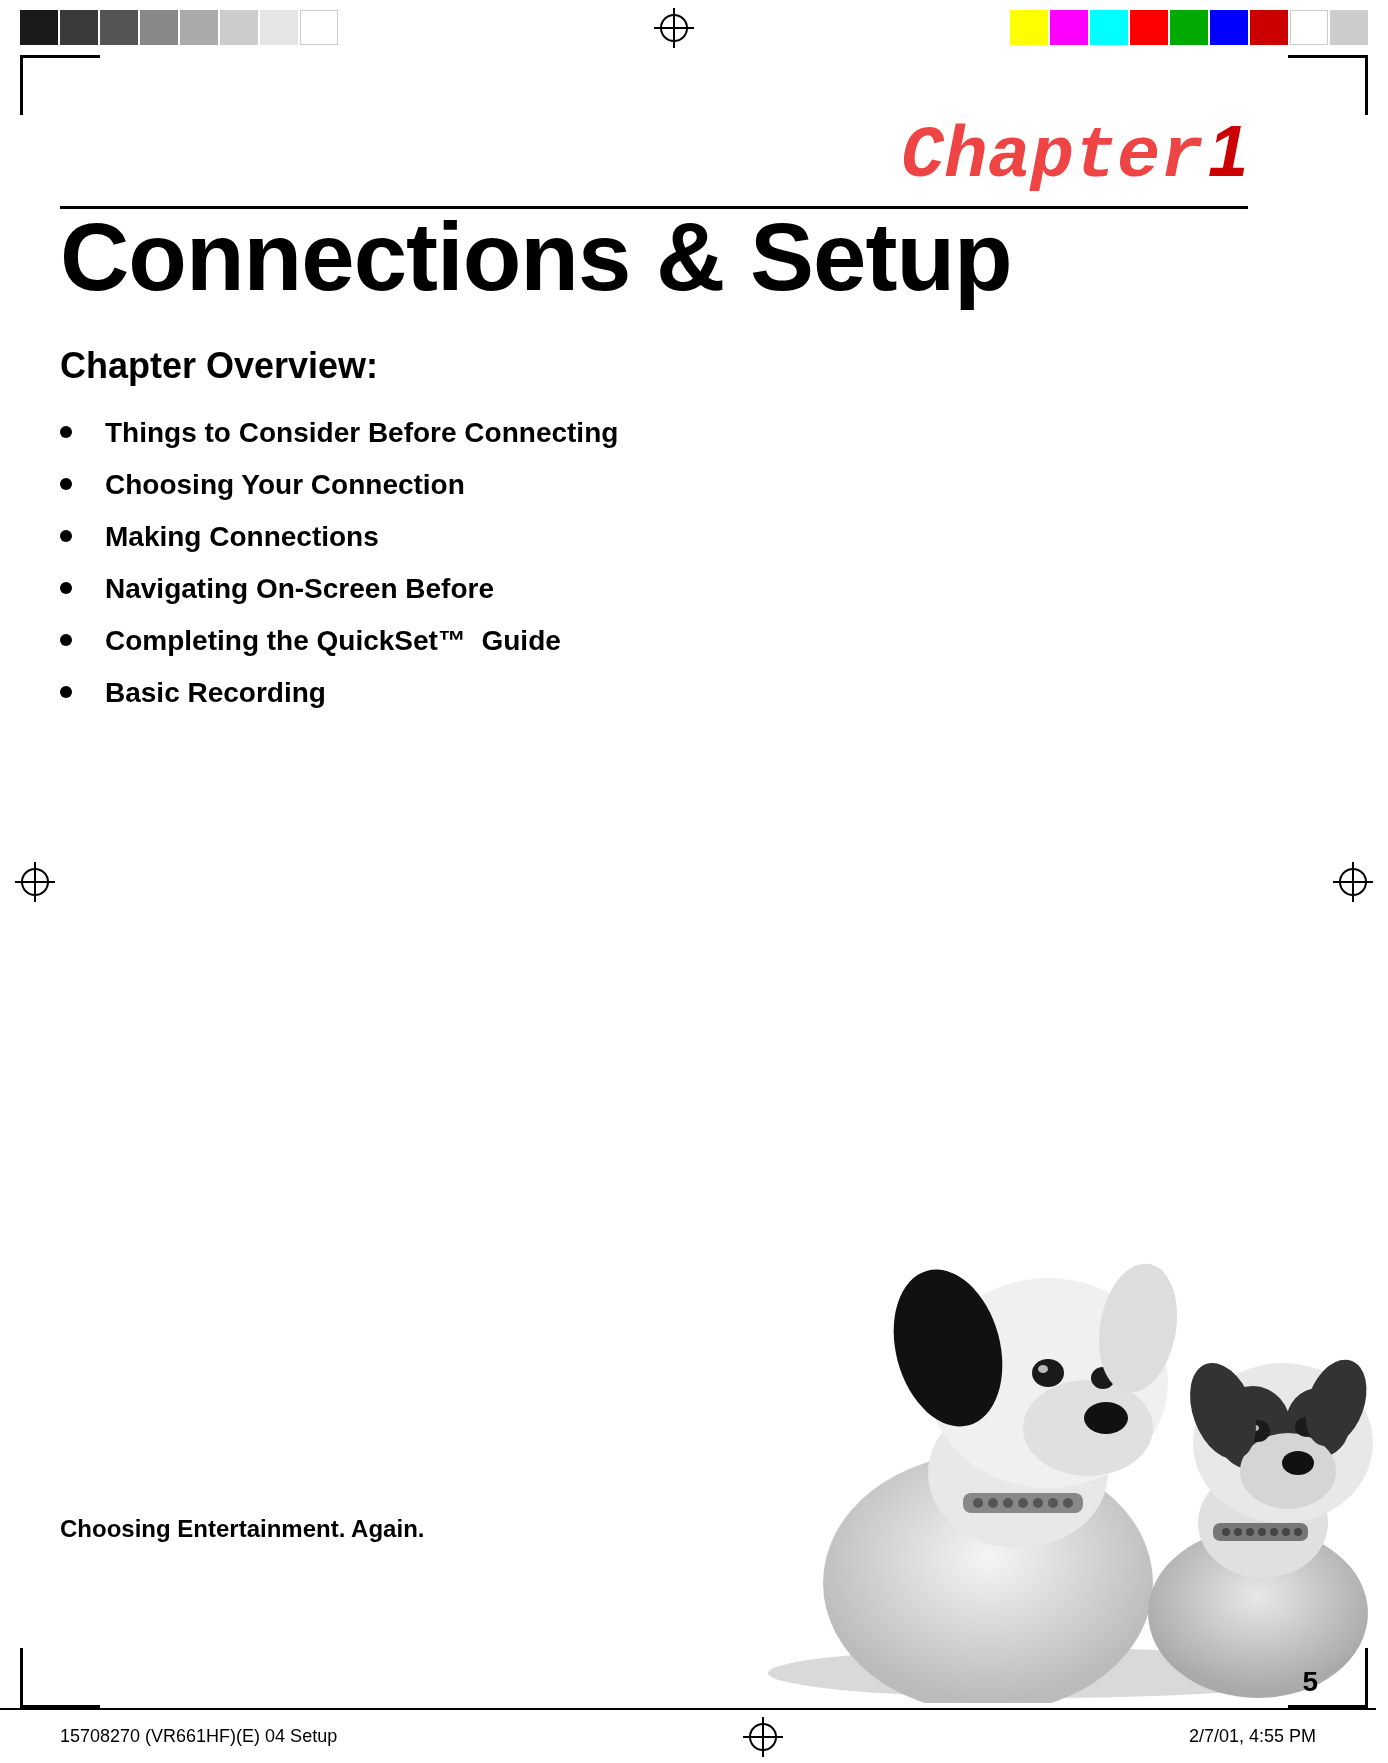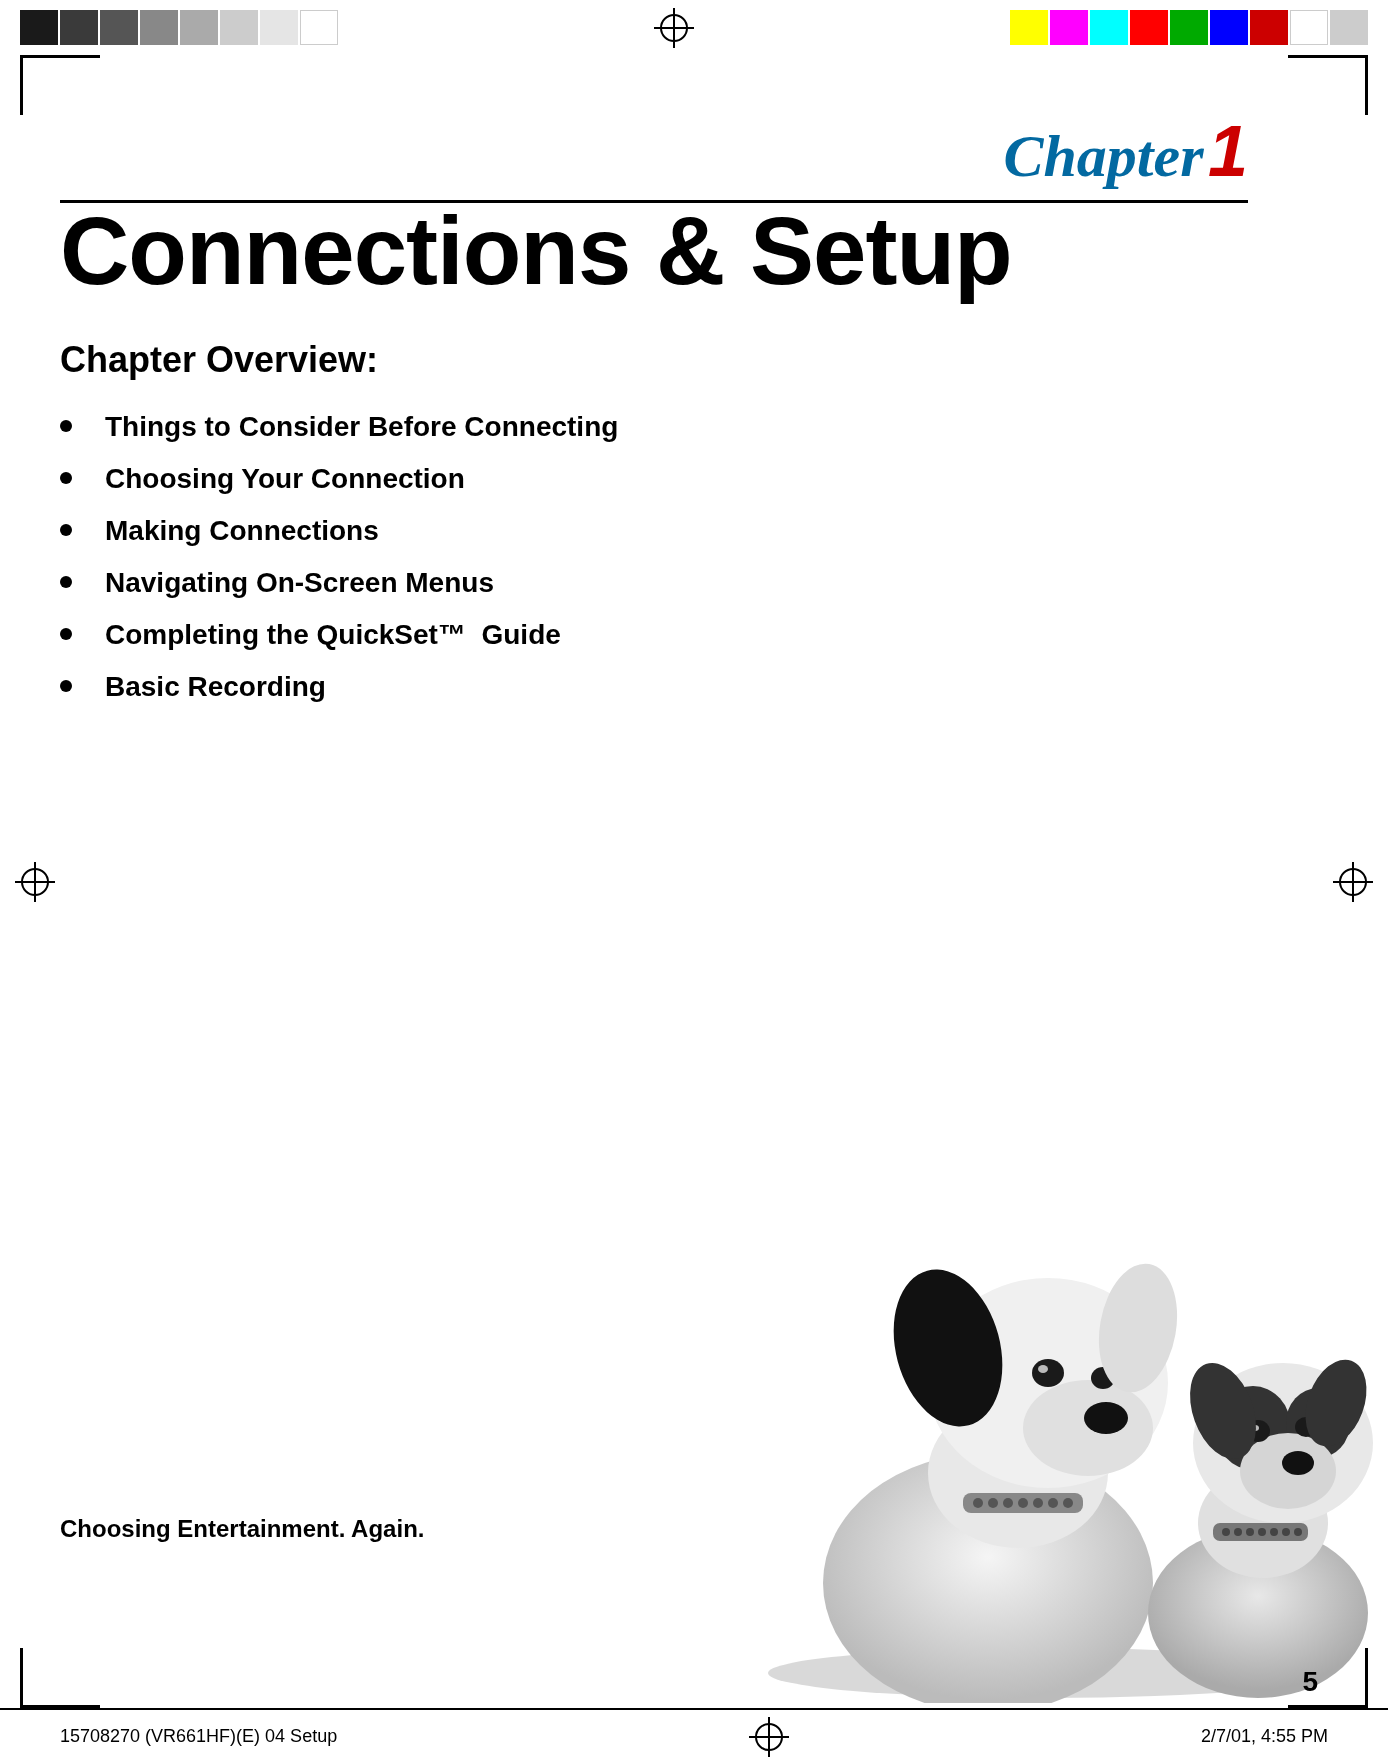--- a/index.html
+++ b/index.html
@@ -90,25 +90,25 @@
 
     
     .chapter-area {
       text-align: right;
       padding-right: 80px;
       padding-top: 50px;
       position: relative;
     }
 
     .chapter-title {
-      font-size: 60px;
+      font-size: 72px;
       font-weight: bold;
       font-style: italic;
-      color: #0369a1;
-      font-family: Liberation Serif, serif;
+      color: #ef4444;
+      font-family: Liberation Mono, monospace;
       display: inline;
     }
 
     .chapter-number {
       font-size: 72px;
       font-weight: bold;
       font-style: italic;
       color: #cc0000;
       font-family: Arial, Helvetica, sans-serif;
     }
@@ -183,21 +183,21 @@
       right: 0;
       width: 680px;
       height: 540px;
     }
 
     
     .footer {
       position: absolute;
       bottom: 0;
       left: 0;
-      right: 0;
+      right: 12px;
       height: 55px;
       border-top: 2px solid #000;
       display: flex;
       align-items: center;
       justify-content: space-between;
       padding: 0 60px;
     }
 
     .footer-left {
       font-size: 18px;
@@ -382,21 +382,21 @@
       <li>
         <div class="bullet-dot"></div>
         <span>Choosing Your Connection</span>
       </li>
       <li>
         <div class="bullet-dot"></div>
         <span>Making Connections</span>
       </li>
       <li>
         <div class="bullet-dot"></div>
-        <span>Navigating On-Screen Menus</span>
+        <span>Navigating On-Screen Before</span>
       </li>
       <li>
         <div class="bullet-dot"></div>
         <span>Completing the QuickSet™&nbsp; Guide</span>
       </li>
       <li>
         <div class="bullet-dot"></div>
         <span>Basic Recording</span>
       </li>
     </ul>

